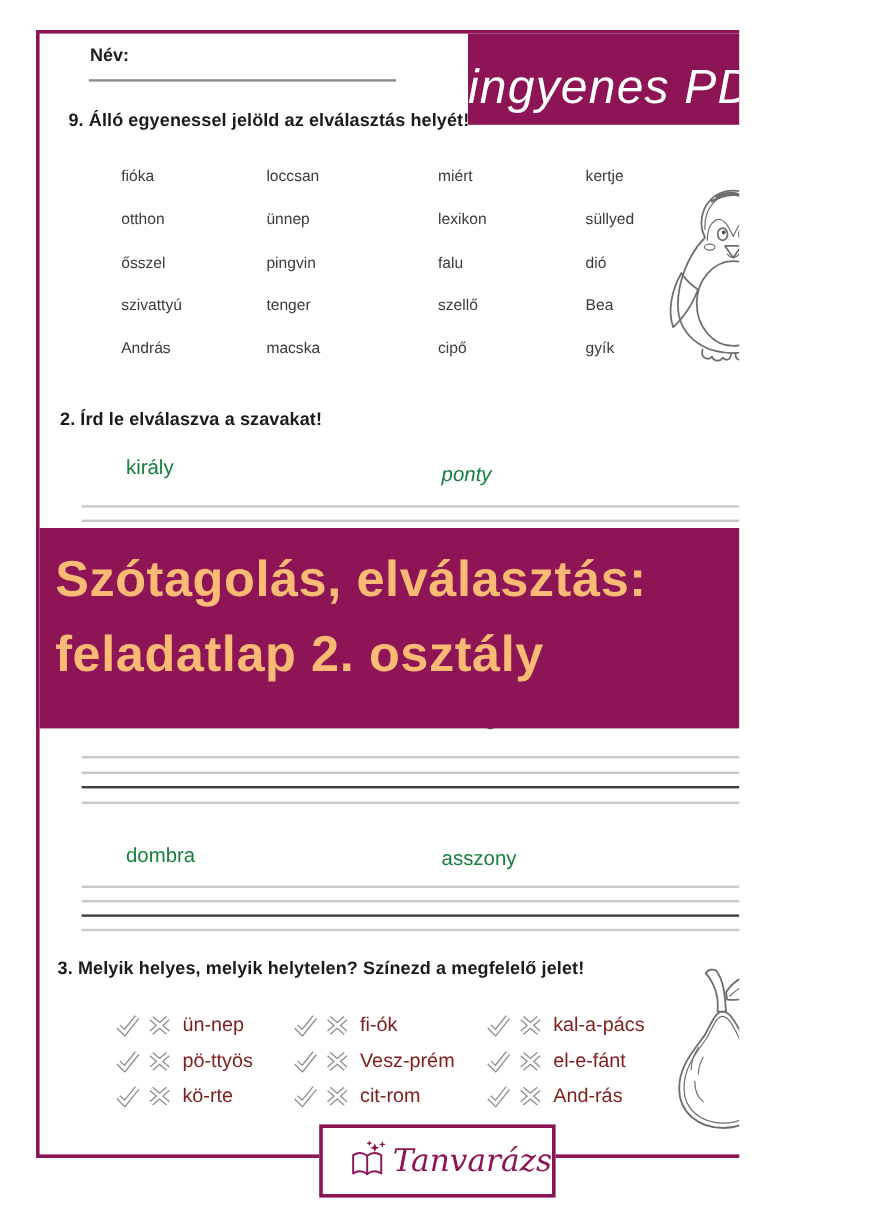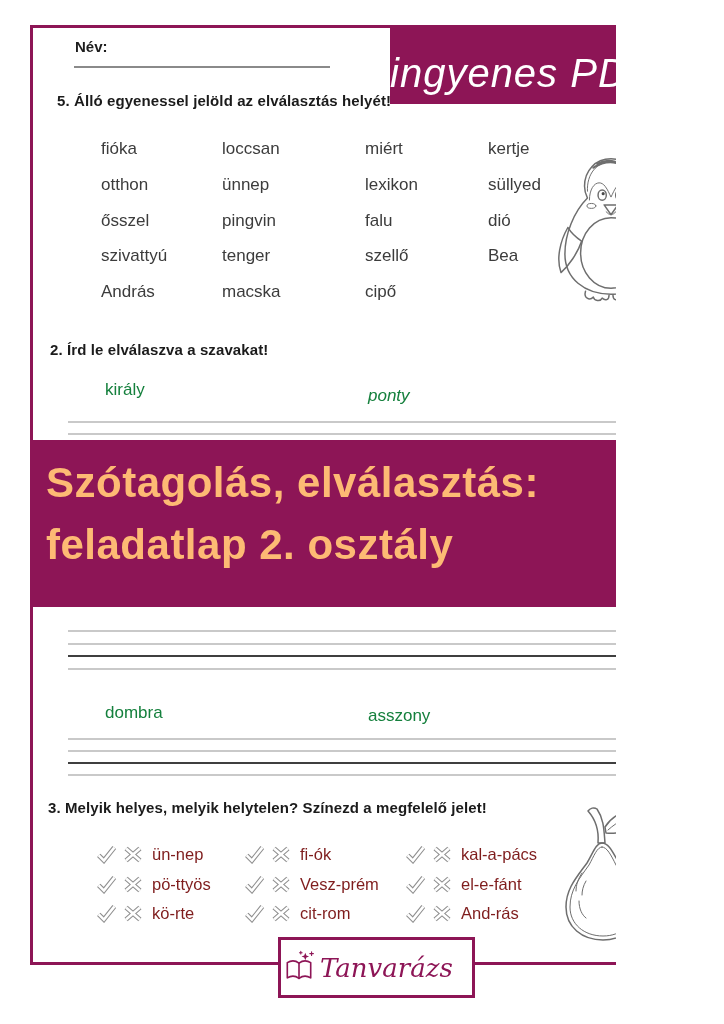--- a/index.html
+++ b/index.html
@@ -10,63 +10,63 @@
                border:3px solid var(--maroon);box-sizing:border-box;z-index:0;}
   .name-label{position:absolute;left:75px;top:38px;font-size:15px;font-weight:700;color:#1d1d1d;}
   .name-line{position:absolute;left:74px;top:66px;width:256px;height:2px;background:#8a8a8a;}
   .free-pdf{position:absolute;left:390px;top:28px;width:304px;height:76px;background:var(--maroon);
             display:flex;align-items:center;z-index:4;}
   .free-pdf span{font-style:italic;font-size:40px;color:#ffffff;letter-spacing:1px;padding-top:14px;}
   .task-heading{position:absolute;font-size:15px;font-weight:700;color:#1b1b1b;letter-spacing:0.1px;}
   #h1{left:57px;top:92px;} #h2{left:50px;top:341px;} #h3{left:48px;top:799px;}
   .word-grid{position:absolute;left:101px;top:139px;display:grid;
              grid-template-columns:121px 143px 123px 110px;grid-auto-rows:35.8px;z-index:1;}
-  .word-cell{font-size:17px;color:#3c3c3c;}
+  .word-cell{font-size:13px;color:#3c3c3c;}
   .t2-word{position:absolute;font-size:17px;color:#15803d;z-index:1;}
   .wline{position:absolute;left:68px;width:584px;height:1.5px;background:var(--line-light);z-index:1;}
   .wline.dark{height:2px;background:var(--line-dark);}
   .big-banner{position:absolute;left:33px;top:440px;width:658px;height:167px;background:var(--maroon);
               z-index:5;padding:12px 0 0 13px;box-sizing:border-box;}
   .big-banner div{font-size:42px;font-weight:700;color:#fdba74;line-height:62px;letter-spacing:0.5px;}
   .mark-grid{position:absolute;left:96px;top:840px;display:grid;
              grid-template-columns:148px 161px 210px;grid-auto-rows:29.5px;z-index:1;}
   .mark-item{display:flex;align-items:center;gap:5px;}
   .mark-item svg{flex:0 0 auto;}
   .mk .outer{stroke:#8f8f8f;stroke-width:5.5;fill:none;}
   .mk .inner{stroke:#ffffff;stroke-width:3;fill:none;}
   .mark-label{font-size:16.5px;color:#7f1d1d;margin-left:3px;}
   .drawing{position:absolute;z-index:1;}
   .drawing path,.drawing ellipse,.drawing circle,.drawing line{stroke:#6e6e6e;fill:none;stroke-width:1.5;
       stroke-linecap:round;stroke-linejoin:round;}
   .drawing .fill{fill:#4a4a4a;stroke:none;}
   .drawing .thin{stroke-width:1;}
   .logo-box{position:absolute;left:266px;top:937px;width:197px;height:61px;background:#ffffff;
             border:3px solid var(--maroon);box-sizing:border-box;z-index:6;
-            display:flex;align-items:center;justify-content:flex-start;gap:3px;margin-left:12px;}
+            display:flex;align-items:center;justify-content:flex-end;gap:3px;}
   .logo-box svg path,.logo-box svg line{stroke:var(--maroon);fill:none;stroke-width:1.8;
             stroke-linecap:round;stroke-linejoin:round;}
   .logo-box svg .star{fill:var(--maroon);stroke:none;}
   .brand-text{font-family:"DejaVu Serif","Liberation Serif",serif;font-style:italic;
               font-size:26px;color:var(--maroon);}
 </style>
 </head>
 <body>
 
 <div class="canvas">
 
   <div class="page-border"></div>
 
   <div class="name-label">Név:</div>
   <div class="name-line"></div>
 
   <div class="free-pdf">
     <span>ingyenes PDF</span>
   </div>
 
-  <div class="task-heading" id="h1">5. Álló egyenessel jelöld az elválasztás helyét!</div>
+  <div class="task-heading" id="h1">9. Álló egyenessel jelöld az elválasztás helyét!</div>
 
   <div class="word-grid">
       <div class="word-cell">fióka</div>
       <div class="word-cell">loccsan</div>
       <div class="word-cell">miért</div>
       <div class="word-cell">kertje</div>
       <div class="word-cell">otthon</div>
       <div class="word-cell">ünnep</div>
       <div class="word-cell">lexikon</div>
       <div class="word-cell">süllyed</div>
@@ -74,20 +74,21 @@
       <div class="word-cell">pingvin</div>
       <div class="word-cell">falu</div>
       <div class="word-cell">dió</div>
       <div class="word-cell">szivattyú</div>
       <div class="word-cell">tenger</div>
       <div class="word-cell">szellő</div>
       <div class="word-cell">Bea</div>
       <div class="word-cell">András</div>
       <div class="word-cell">macska</div>
       <div class="word-cell">cipő</div>
+      <div class="word-cell">gyík</div>
     </div>
 
   <svg class="drawing" style="left:552px;top:151px;" width="118" height="152" viewBox="0 0 120 155">
     <path d="M60,8 C44,8 33,20 33,36 C33,40 34,44 36,48 C22,62 13,85 13,105 C13,130 33,146 60,146 C87,146 107,130 107,105 C107,85 98,62 84,48 C86,44 87,40 87,36 C87,20 76,8 60,8 Z"></path>
     <path class="thin" d="M36,41 C35,23 46,11 60,11 C74,11 85,23 84,41"></path>
     <path d="M16,78 C8,92 4,110 9,124 C17,117 26,104 30,92 C24,88 19,83 16,78 Z"></path>
     <path d="M104,78 C112,92 116,110 111,124 C103,117 94,104 90,92 C96,88 101,83 104,78 Z"></path>
     <ellipse cx="60" cy="104" rx="31" ry="36"></ellipse>
     <path class="thin" d="M38,50 C38,34 48,28 54,36 C57,40 58,43 60,47 C62,43 63,40 66,36 C72,28 82,34 82,50"></path>
     <ellipse cx="51" cy="45" rx="4.2" ry="5.2"></ellipse>

